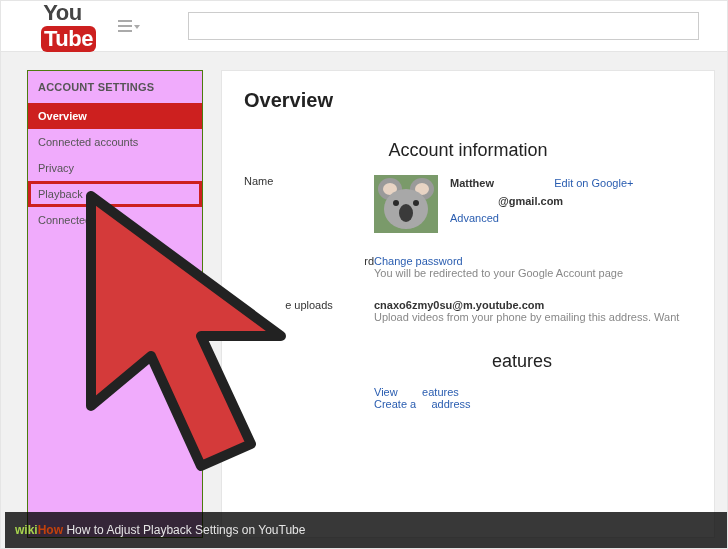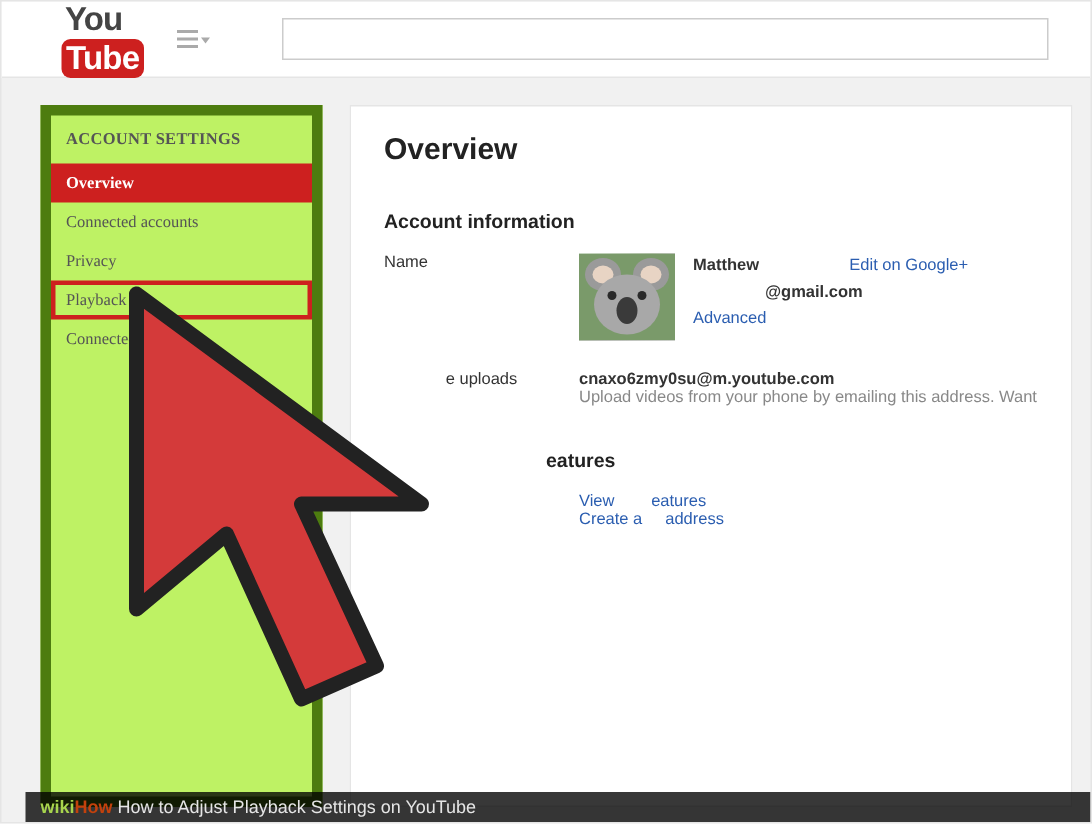--- a/index.html
+++ b/index.html
@@ -7,41 +7,41 @@
   .header { height: 50px; background: #fff; border-bottom: 1px solid #e5e5e5; display: flex; align-items: center; padding: 0 28px; }
   .logo { display: flex; align-items: center; font-size: 22px; font-weight: normal; color: #444; letter-spacing: -0.5px; flex-direction: column; }
   .logo-you { color: #444; font-weight: bold; }
   .logo-tube-box { background: #cd201f; color: #fff; border-radius: 6px; padding: 0 3px; font-weight: bold; margin-left: 12px; }
   .hamburger { margin-left: 22px; color: #aaa; display: flex; align-items: center; gap: 2px; }
   .hamburger svg { display: block; }
   .hamburger-caret { width: 0; height: 0; border-left: 3px solid transparent; border-right: 3px solid transparent; border-top: 4px solid #aaa; margin-top: 1px; }
   .search { flex: 1; margin-left: 48px; }
   .search input { width: 100%; height: 28px; border: 1px solid #ccc; box-sizing: border-box; padding: 0 6px; }
   .content { display: flex; padding: 18px 12px 0 26px; gap: 18px; }
-  .sidebar { width: 174px; background: #bef264; border: 7px solid #4d7c0f; font-family: Liberation Serif, serif; }
+  .sidebar { width: 174px; background: #f0abfc; border: 1px solid #4d7c0f; }
   .sidebar-title { font-size: 11px; font-weight: bold; color: #555; padding: 10px 10px; letter-spacing: 0.2px; }
   .sidebar-item { font-size: 11px; color: #555; padding: 7px 10px; cursor: pointer; }
   .sidebar-item.active { background: #cd201f; color: #fff; font-weight: bold; }
   .sidebar-item.boxed { border: 3px solid #cd201f; padding: 4px 7px; }
   .main { flex: 1; background: #fff; border: 1px solid #e5e5e5; padding: 18px 22px; min-height: 430px; }
   h1.page-title { font-size: 20px; margin: 0 0 28px 0; font-weight: bold; color: #222; }
-  h2.section-title { font-size: 13px; margin: 0 0 14px 0; font-weight: bold; color: #222; }
+  h2.section-title { font-size: 18px; margin: 0 0 14px 0; font-weight: normal; color: #222; text-align: center; }
   .row { display: flex; font-size: 11px; margin-bottom: 20px; }
   .row-label { width: 130px; color: #333; }
   .row-value { flex: 1; }
   .account-row { display: flex; gap: 12px; align-items: flex-start; }
   .avatar { width: 64px; height: 58px; background: linear-gradient(135deg, #a8c4a0 0%, #6b8a5a 40%, #8a8a8a 60%, #b0b0b0 100%); position: relative; overflow: hidden; }
   .avatar svg { width: 100%; height: 100%; display: block; }
   .account-text { font-size: 11px; line-height: 1.6; }
   .link { color: #2a5db0; cursor: pointer; }
   .bold { font-weight: bold; color: #333; }
   .redacted { display: inline-block; width: 48px; height: 10px; background: #fff; vertical-align: middle; filter: blur(1px); }
   .hint { color: #888; font-size: 11px; }
   .cursor-overlay { position: absolute; left: 70px; top: 185px; pointer-events: none; }
-  .footer { position: absolute; left: 16px; right: 0; bottom: 0; height: 20px; background: rgba(0,0,0,0.78); display: flex; align-items: center; padding: 0 10px; font-size: 12px; color: #e5e5e5; text-align: center; }
+  .footer { position: absolute; left: 4px; right: 0; bottom: 0; height: 36px; background: rgba(0,0,0,0.78); display: flex; align-items: center; padding: 0 10px; font-size: 12px; color: #e5e5e5; text-align: center; }
   .footer-wiki { color: #a7d44d; font-weight: bold; }
   .footer-how { color: #c2410c; font-weight: bold; }
 </style>
 </head>
 <body>
 
 <div class="viewport">
 
   <div class="header">
     <div class="logo">
@@ -102,20 +102,27 @@
             <div>
               <span class="redacted"></span><span class="bold">@gmail.com</span>
             </div>
             <div>
               <span class="link">Advanced</span>
             </div>
           </div>
         </div>
       </div>
 
+      <div class="row" style="margin-top:22px;">
+        <div class="row-label" style="text-align:right;">rd</div>
+        <div class="row-value">
+          <div><span class="link">Change password</span></div>
+          <div class="hint">You will be redirected to your Google Account page</div>
+        </div>
+      </div>
 
       <div class="row">
         <div class="row-label" style="text-align:center;">e uploads</div>
         <div class="row-value">
           <div class="bold">cnaxo6zmy0su@m.youtube.com</div>
           <div class="hint">Upload videos from your phone by emailing this address. Want</div>
         </div>
       </div>
 
       <h2 class="section-title" style="margin-top:28px; padding-left:108px;">eatures</h2>

